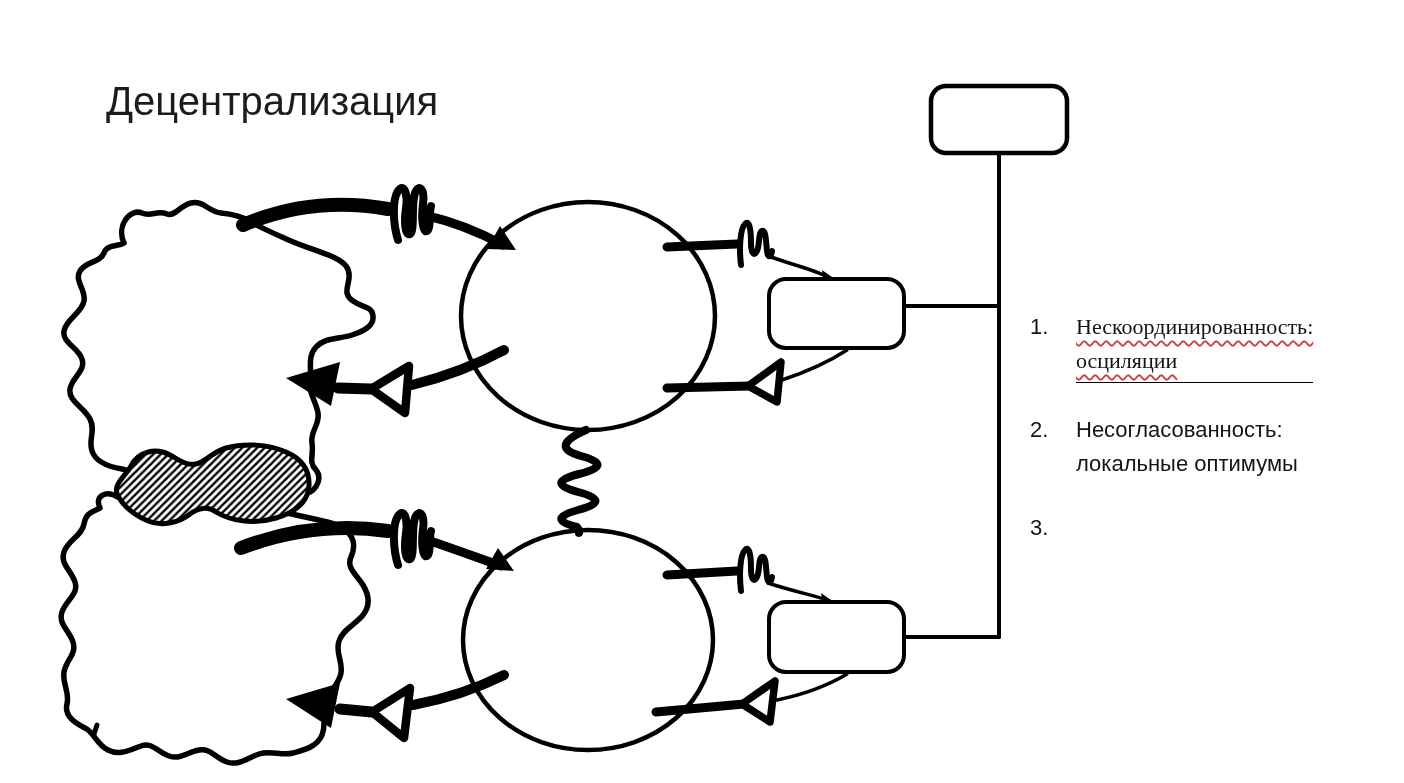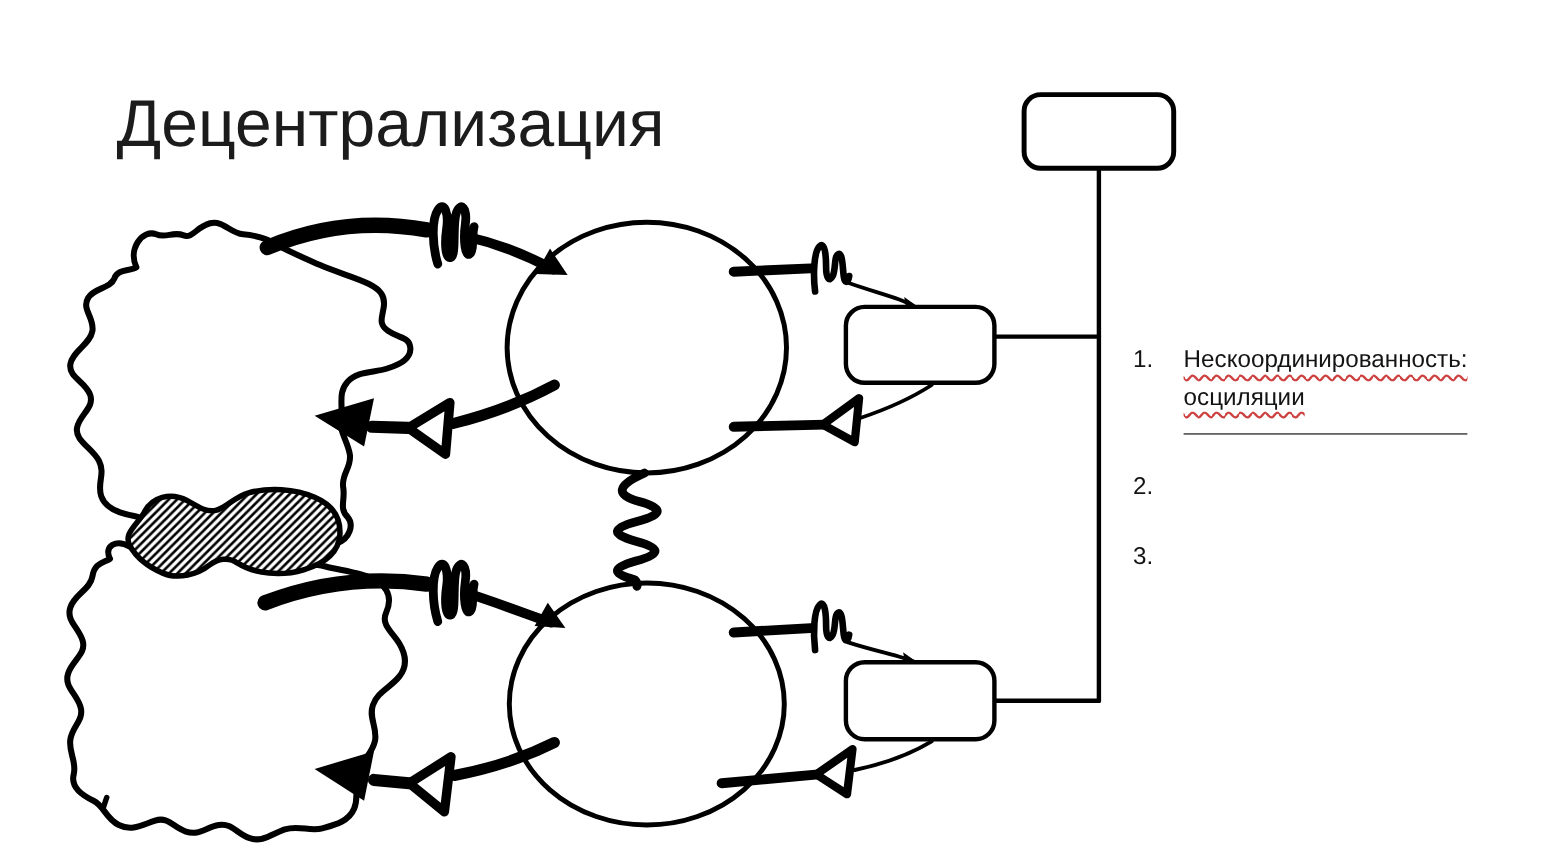--- a/index.html
+++ b/index.html
@@ -3,33 +3,33 @@
 <meta charset="utf-8">
 <style>
   html,body{margin:0;padding:0;}
   body{
     width:1404px;height:783px;position:relative;overflow:hidden;
     background:#ffffff;
     font-family:"Liberation Sans","DejaVu Sans",sans-serif;
   }
   .slide-title{
     position:absolute;left:106px;top:78px;
-    font-size:60px;line-height:1.15;font-weight:400;
+    font-size:40px;line-height:1.15;font-weight:400;
     color:#1c1c1c;letter-spacing:0px;
   }
   .diagram-svg{position:absolute;left:0;top:0;}
   .issues-list{
     position:absolute;left:1030px;top:310px;width:370px;
     font-size:22px;line-height:34px;color:#141414;
     list-style:none;margin:0;padding:0;
   }
   .issues-list li{display:flex;margin:0 0 30px 0;}
   .li-num{width:46px;flex:0 0 46px;}
   .li-text{white-space:pre-line;}
-  .uline{border-bottom:1.6px solid #000;padding-bottom:16px;}
+  .uline{border-bottom:1.6px solid #000;padding-bottom:4px;font-family:Liberation Serif, serif;}
   .wavy{text-decoration:underline wavy #cd4141 1.5px;text-underline-offset:6px;}
 </style>
 </head>
 <body>
 
 <div class="slide-title">Децентрализация</div>
 
 <svg class="diagram-svg" width="1404" height="783" viewBox="0 0 1404 783" xmlns="http://www.w3.org/2000/svg">
   <defs>
     <pattern id="hatch" patternUnits="userSpaceOnUse" width="7.5" height="7.5">
@@ -150,17 +150,19 @@
 </svg>
 
 <ol class="issues-list">
   <li>
     <span class="li-num">1.</span>
     <span class="li-text uline"><span class="wavy">Нескоординированность:
 осциляции</span></span>
   </li>
   <li>
     <span class="li-num">2.</span>
+    <span class="li-text">Несогласованность:
+локальные оптимумы</span>
   </li>
   <li>
     <span class="li-num">3.</span>
   </li>
 </ol>
 
 </body></html>

